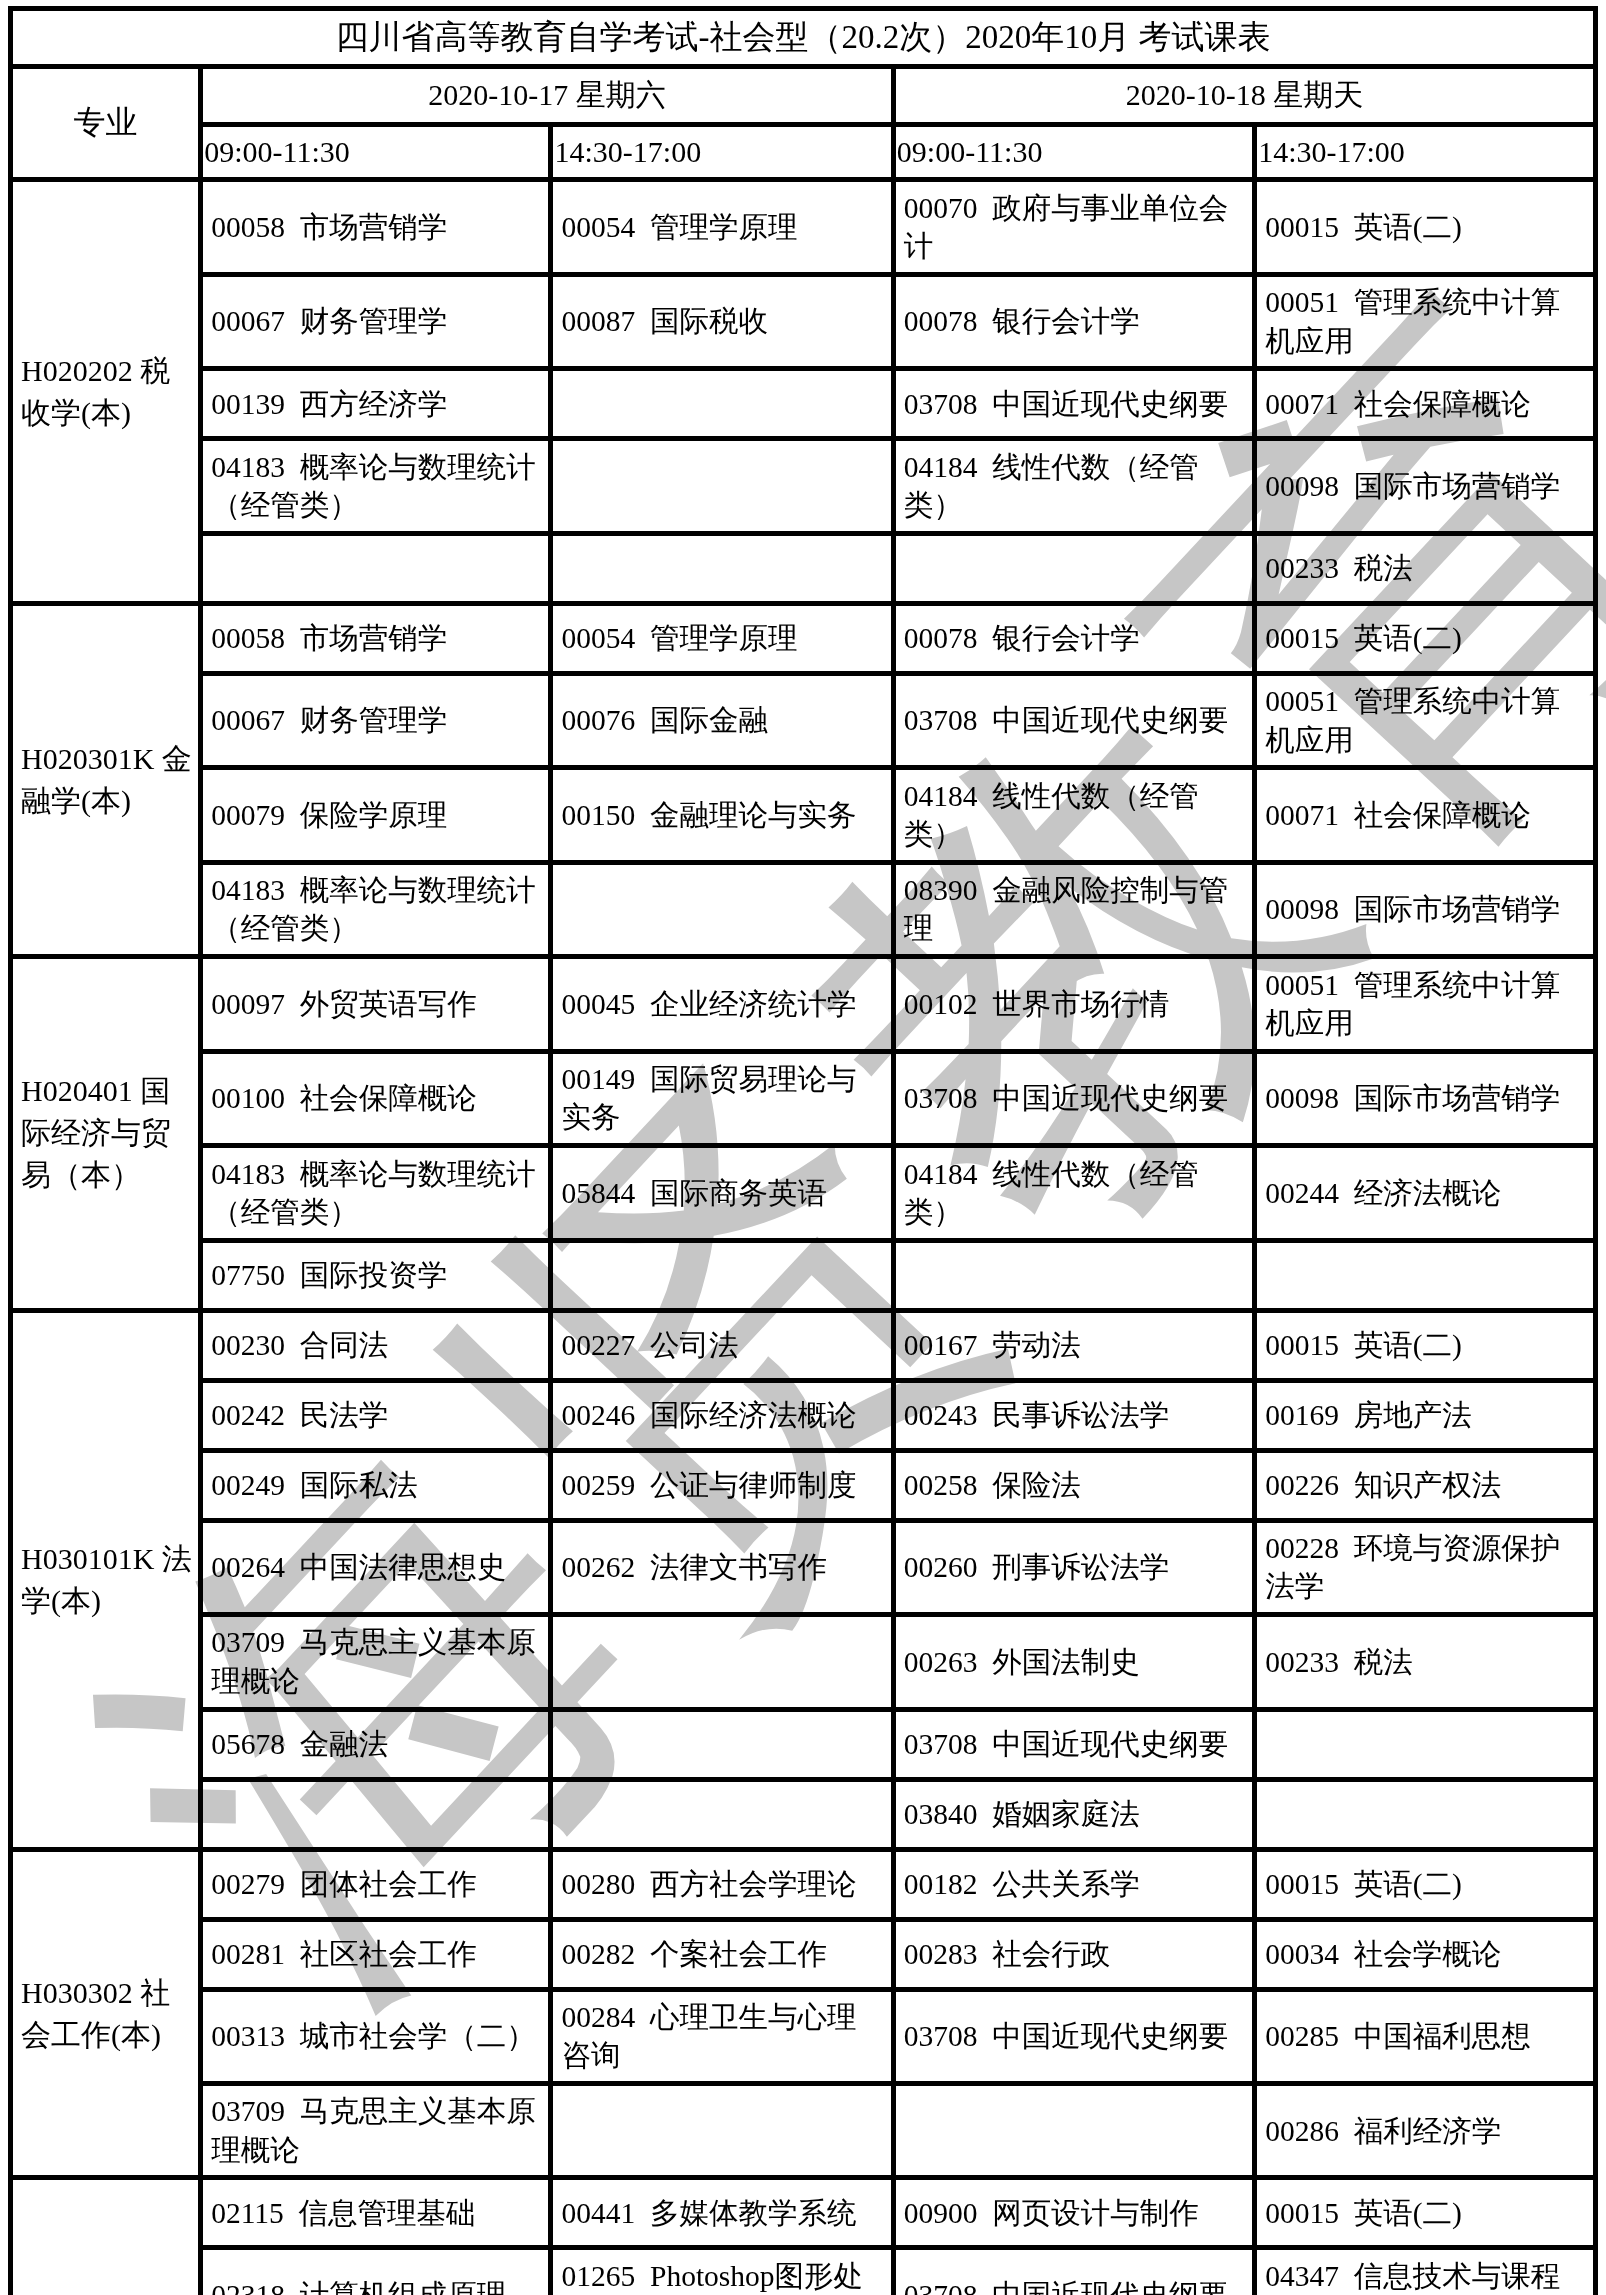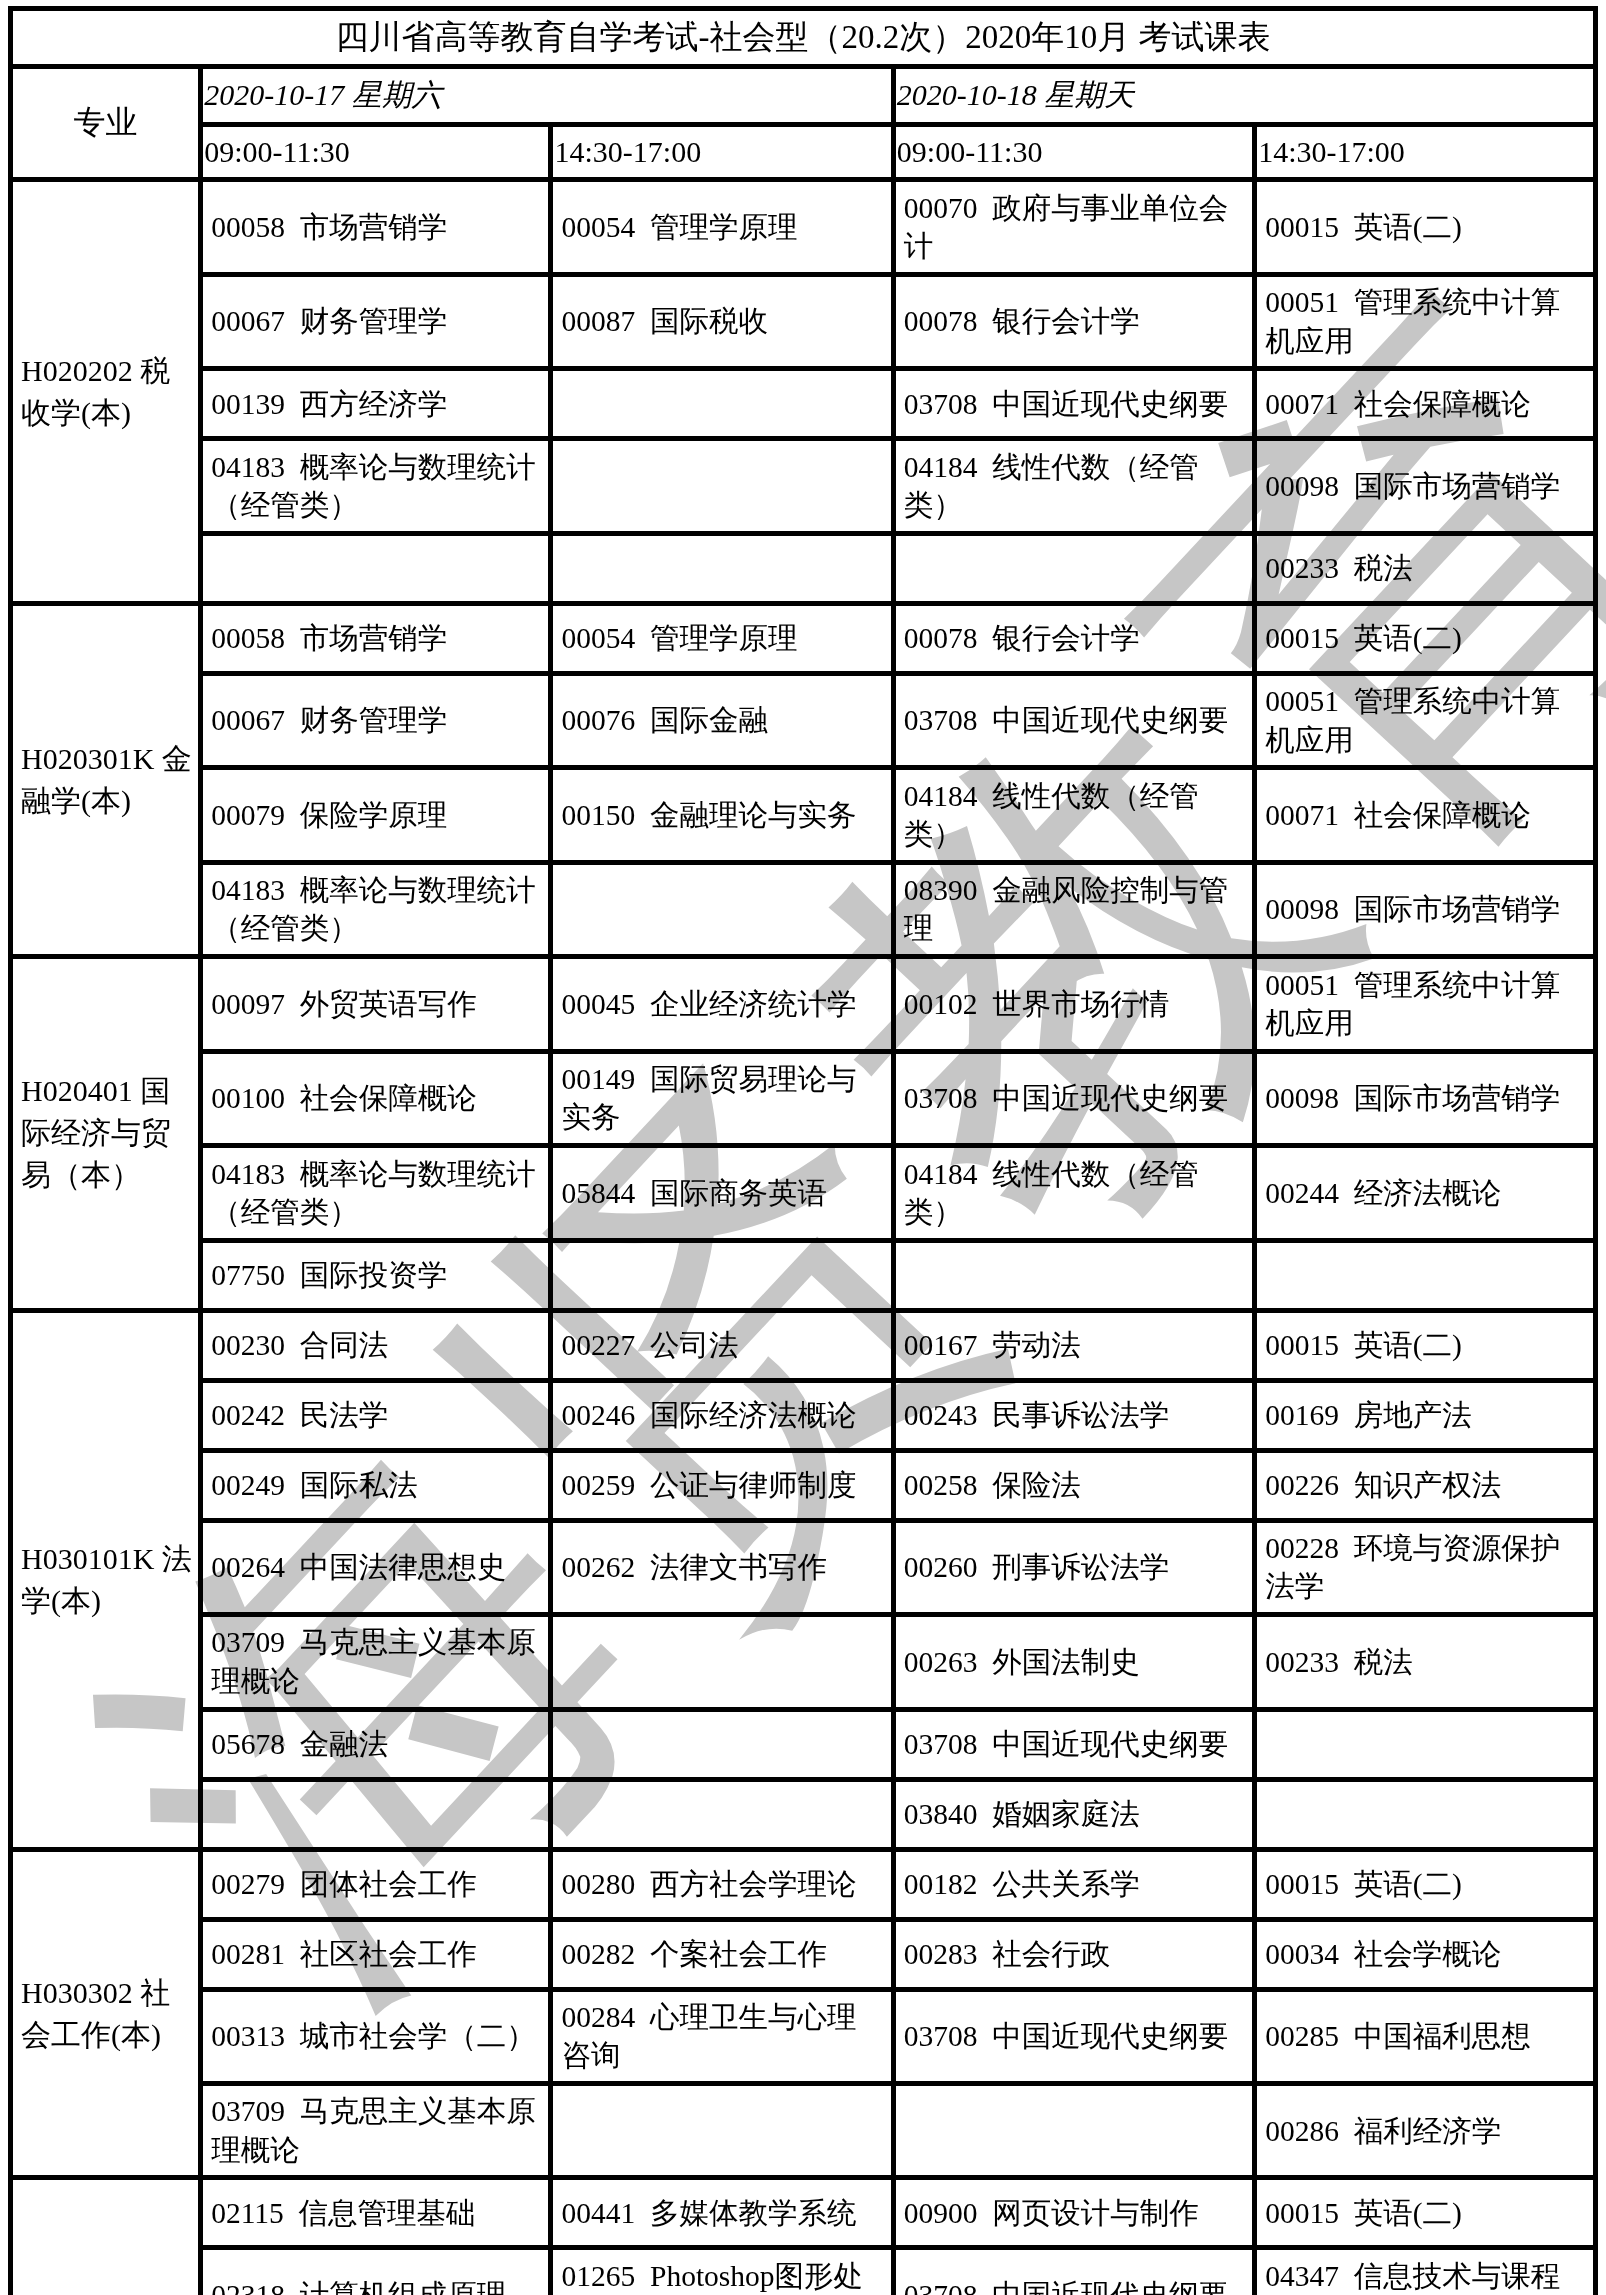--- a/index.html
+++ b/index.html
@@ -42,23 +42,22 @@
     overflow: hidden;
   }
   .title-cell {
     height: 51px;
     text-align: center;
     font-weight: normal;
     font-size: 33px;
   }
   .date-cell {
     height: 51px;
-    text-align: left;
+    text-align: center;
     font-size: 30px;
-    font-style: italic;
   }
   .time-cell {
     height: 48px;
     text-align: left;
     font-size: 30px;
   }
   th.major-head {
     text-align: center;
     font-size: 32px;
   }

